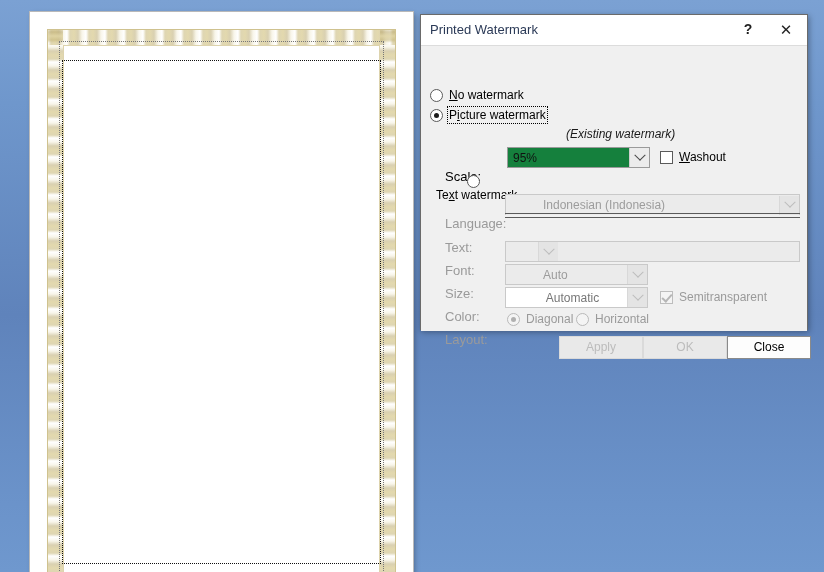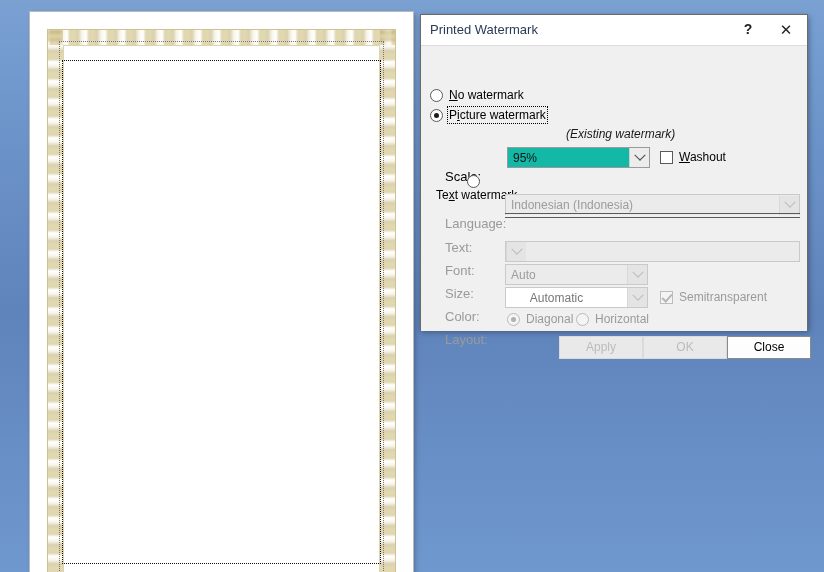--- a/index.html
+++ b/index.html
@@ -166,21 +166,21 @@
   }
   .check.checked.disabled::after { border-color: #b6b6b6; }
 
   .field-label { font-size: 13px; color: #000; margin-top: 18px; }
   .field-label.disabled { color: #9a9a9a; }
 
   
   .combo {
     position: absolute;
     height: 21px;
-    background: #14b8a6;
+    background: #15803d;
     border: 1px solid #9a9a9a;
     box-sizing: border-box;
     display: flex;
     align-items: center;
   }
   .combo .combo-text {
     flex: 1 1 auto;
     padding-left: 5px;
     font-size: 12px;
     color: #111;
@@ -200,20 +200,21 @@
   .combo .combo-arrow::after {
     content: "";
     width: 7px; height: 7px;
     border: solid #4a4a4a;
     border-width: 0 1.5px 1.5px 0;
     transform: rotate(45deg) translate(-2px, -2px);
   }
   .combo.disabled {
     background: #ebebeb;
     border-color: #c9c9c9;
+    padding-left: 32px;
   }
   .combo.disabled .combo-text { color: #9c9c9c; }
   .combo.disabled .combo-arrow { background: #e4e4e4; border-left-color: #d8d8d8; }
   .combo.disabled .combo-arrow::after { border-color: #bdbdbd; }
   .combo.underlined { border-bottom: none; }
   .combo.underlined::after {
     content: "";
     position: absolute;
     left: -1px; right: -1px; bottom: -3px;
     height: 3px;

